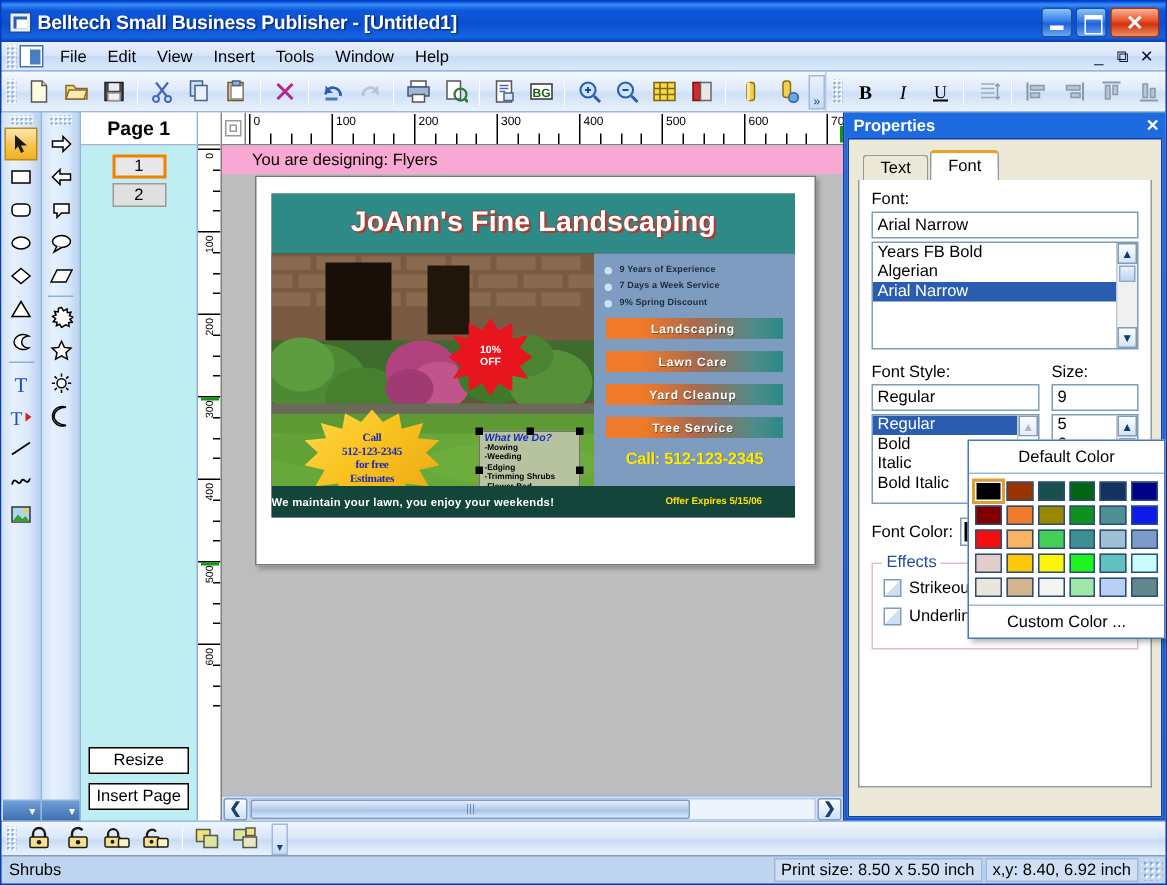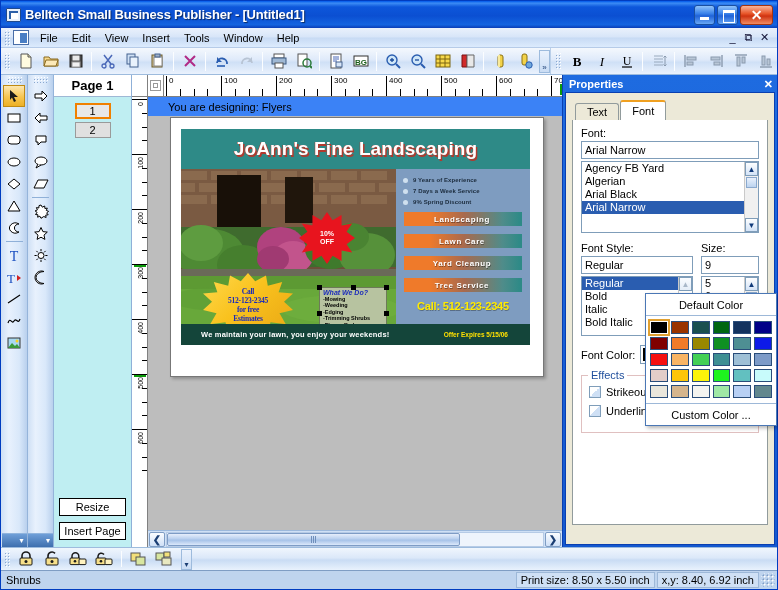--- a/index.html
+++ b/index.html
@@ -209,21 +209,21 @@
     display:flex;align-items:center;justify-content:center;}
   .hr-corner i{width:11px;height:11px;border:1px solid #999;display:block;position:relative;}
   .hr-corner i::after{content:"";position:absolute;inset:2px;border:1px solid #999;}
   .hr-scale{position:relative;flex:1 1 auto;height:21px;}
   .hr-tick{position:absolute;bottom:0;width:1px;background:#000;}
   .hr-num{position:absolute;top:1px;font-size:8px;color:#000;line-height:9px;}
   .hr-green{position:absolute;bottom:1px;width:3px;height:11px;background:#0a9a0a;}
 
   .designarea{flex:1 1 auto;position:relative;background:#bdbdbd;overflow:hidden;}
   .design-banner{
-    position:absolute;left:0;top:0;right:0;height:19px;background:#3b82f6;
+    position:absolute;left:0;top:0;right:0;height:19px;background:#f9a8d4;
     display:flex;align-items:center;padding-left:20px;font-size:11px;color:#000;text-align:center;
   }
   .sheet{
     position:absolute;left:22px;top:20px;width:374px;height:260px;
     background:#fff;border:1px solid #777;box-shadow:2px 2px 3px rgba(0,0,0,.25);
     overflow:hidden;
   }
   .flyer{position:absolute;left:10px;top:11px;width:349px;height:216px;overflow:hidden;background:#404040;}
 
   
@@ -256,21 +256,21 @@
     border-right:2px solid #2e8a87;
   }
   .f-svc span{font-size:8px;font-weight:bold;color:#fff;letter-spacing:.6px;
     text-shadow:.5px .5px 0 rgba(0,0,0,.4);}
   .f-call{text-align:center;font-size:11px;font-weight:bold;color:#ffeb00;
     margin-top:2px;letter-spacing:-.2px;text-shadow:.5px .5px 0 rgba(0,0,0,.3);}
   .f-footer{
     position:absolute;left:0;bottom:0;width:100%;height:21px;background:#14453a;
     display:flex;align-items:center;
   }
-  .f-foot-l{font-size:7.5px;color:#fff;font-weight:bold;padding-left:20px;letter-spacing:.2px;}
+  .f-foot-l{font-size:7.5px;color:#fff;font-weight:bold;letter-spacing:.2px;}
   .f-foot-r{font-size:6.5px;color:#ffe000;font-weight:bold;margin-left:auto;padding-right:22px;}
 
   .starburst-red{
     position:absolute;left:118px;top:43px;width:56px;height:52px;
     background:#e8141e;
     clip-path: polygon(50% 0%,60% 16%,76% 6%,76% 26%,95% 22%,85% 38%,100% 50%,85% 62%,95% 78%,76% 74%,76% 94%,60% 84%,50% 100%,40% 84%,24% 94%,24% 74%,5% 78%,15% 62%,0% 50%,15% 38%,5% 22%,24% 26%,24% 6%,40% 16%);
     display:flex;flex-direction:column;align-items:center;justify-content:center;
     filter: drop-shadow(1px 1px 1px rgba(0,0,0,.4));
   }
   .starburst-red span{font-size:7px;font-weight:bold;color:#fff;line-height:8px;}
@@ -1063,23 +1063,22 @@
 
         <div class="tabpane">
 
           <div class="lbl">Font:</div>
           <div class="ti">
             <span>Arial Narrow</span>
           </div>
 
           <div class="listbox" style="height:72px;">
             <div class="lb-items">
-              <div class="lb-item">Agency FB Yard</div>
+              <div class="lb-item">Years FB Bold</div>
               <div class="lb-item">Algerian</div>
-              <div class="lb-item">Arial Black</div>
               <div class="lb-item sel">Arial Narrow</div>
             </div>
             <div class="lb-scroll">
               <div>
                 <div class="lb-arrow">▲</div>
                 <div class="lb-thumb"></div>
               </div>
               <div class="lb-arrow">▼</div>
             </div>
           </div>

